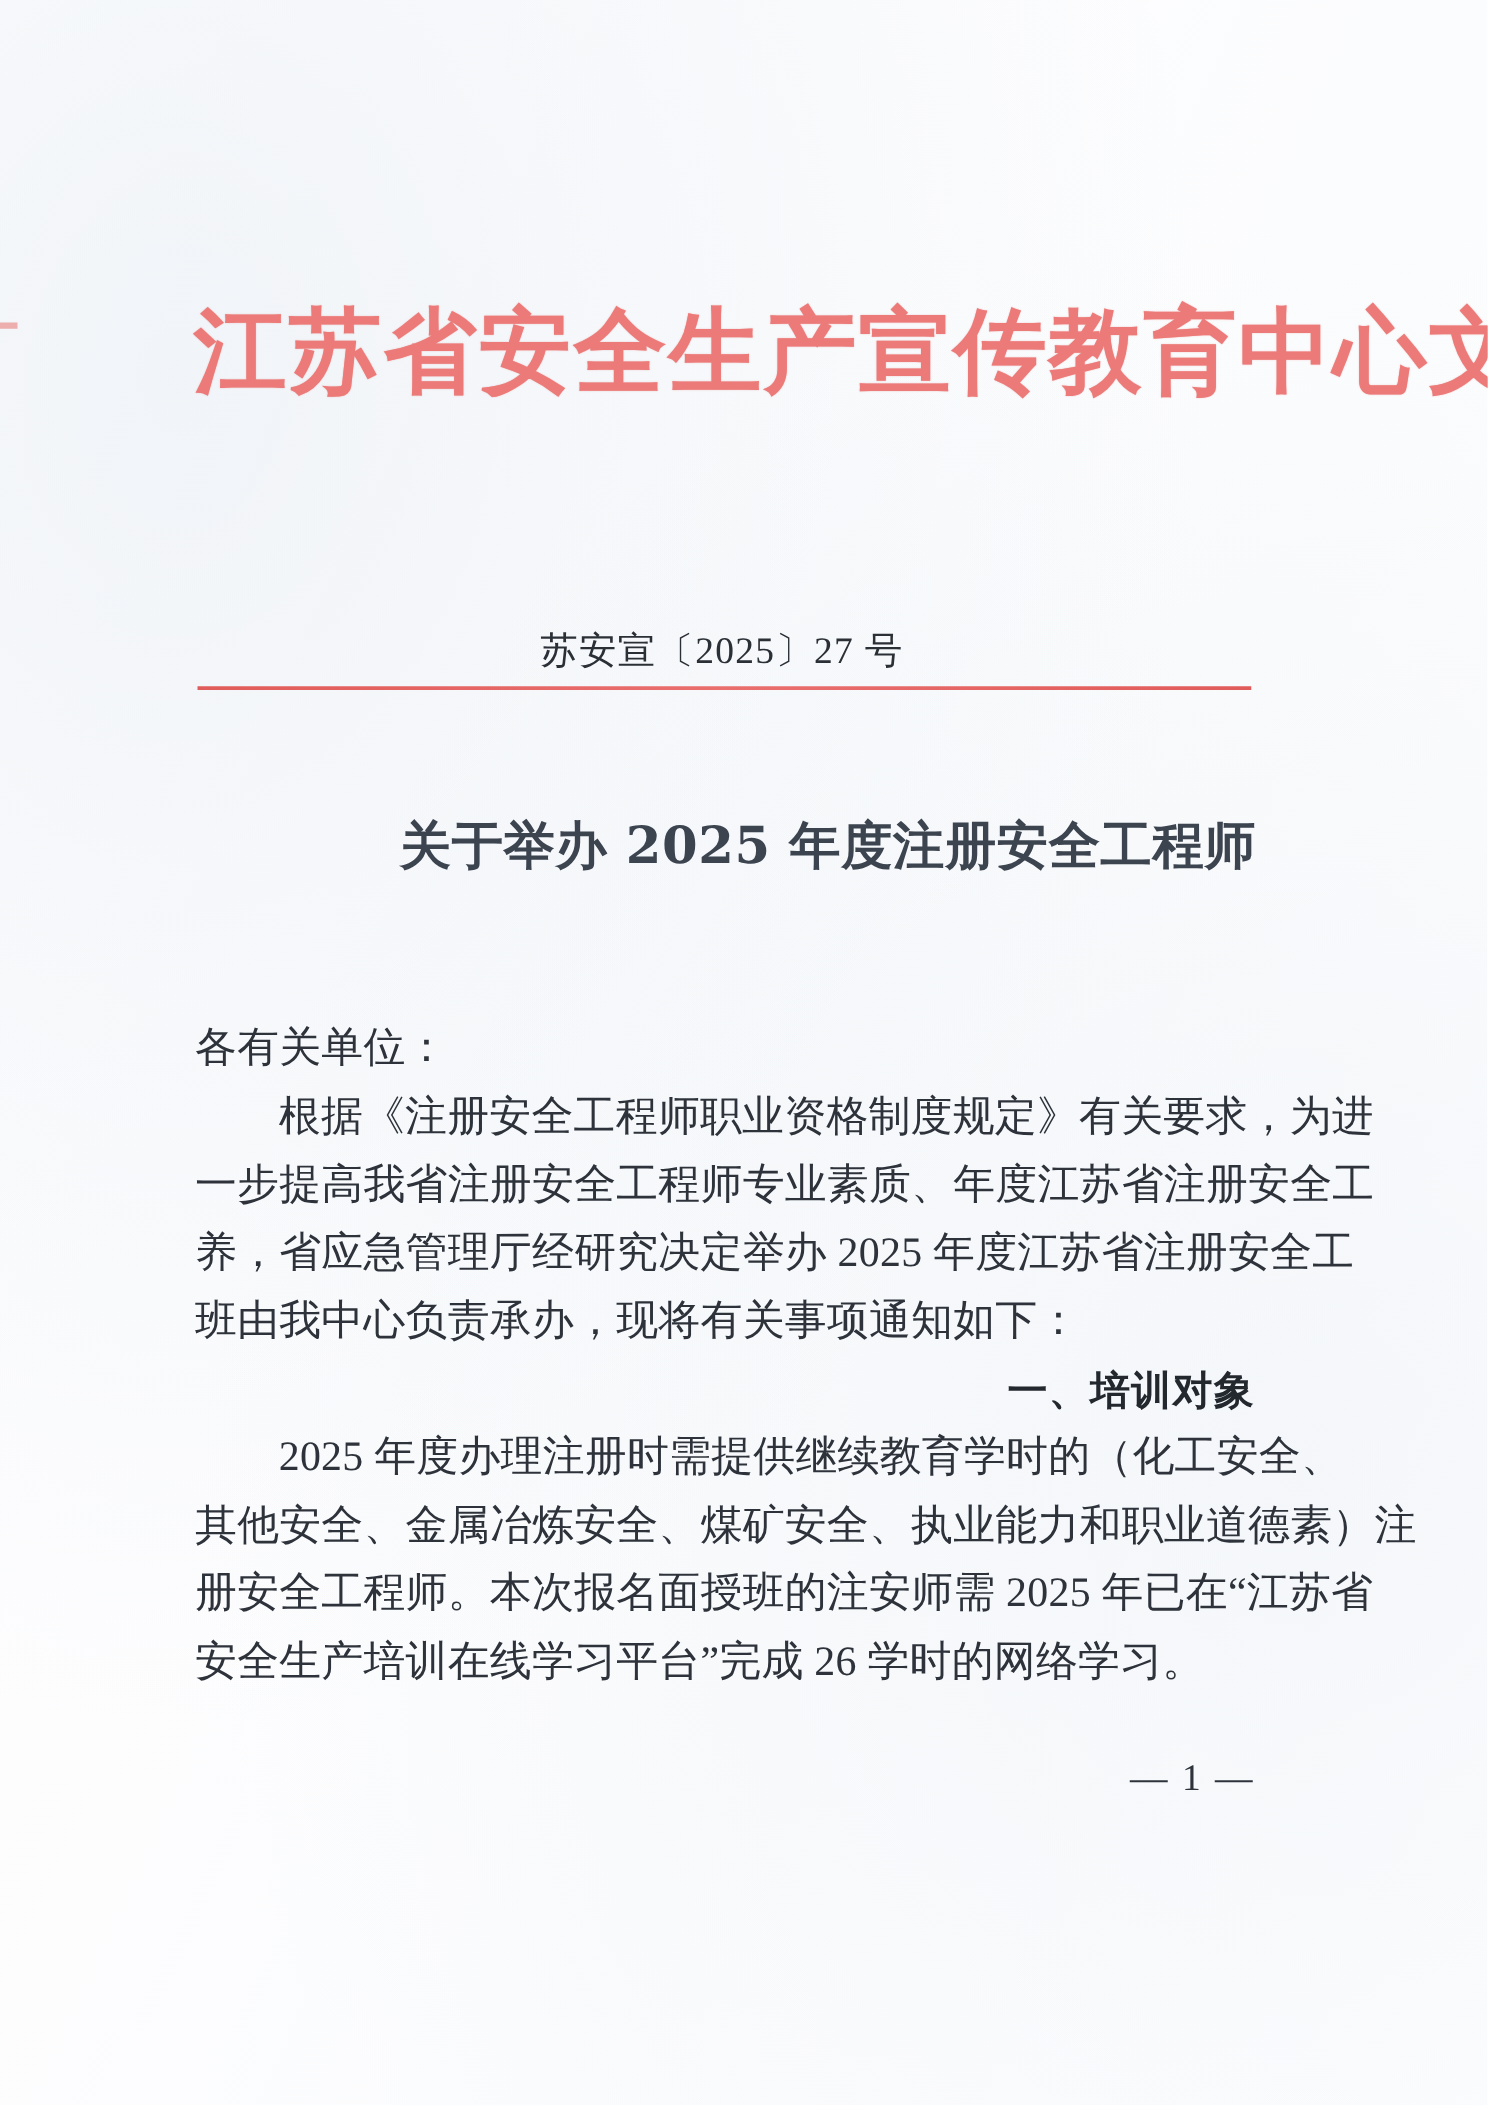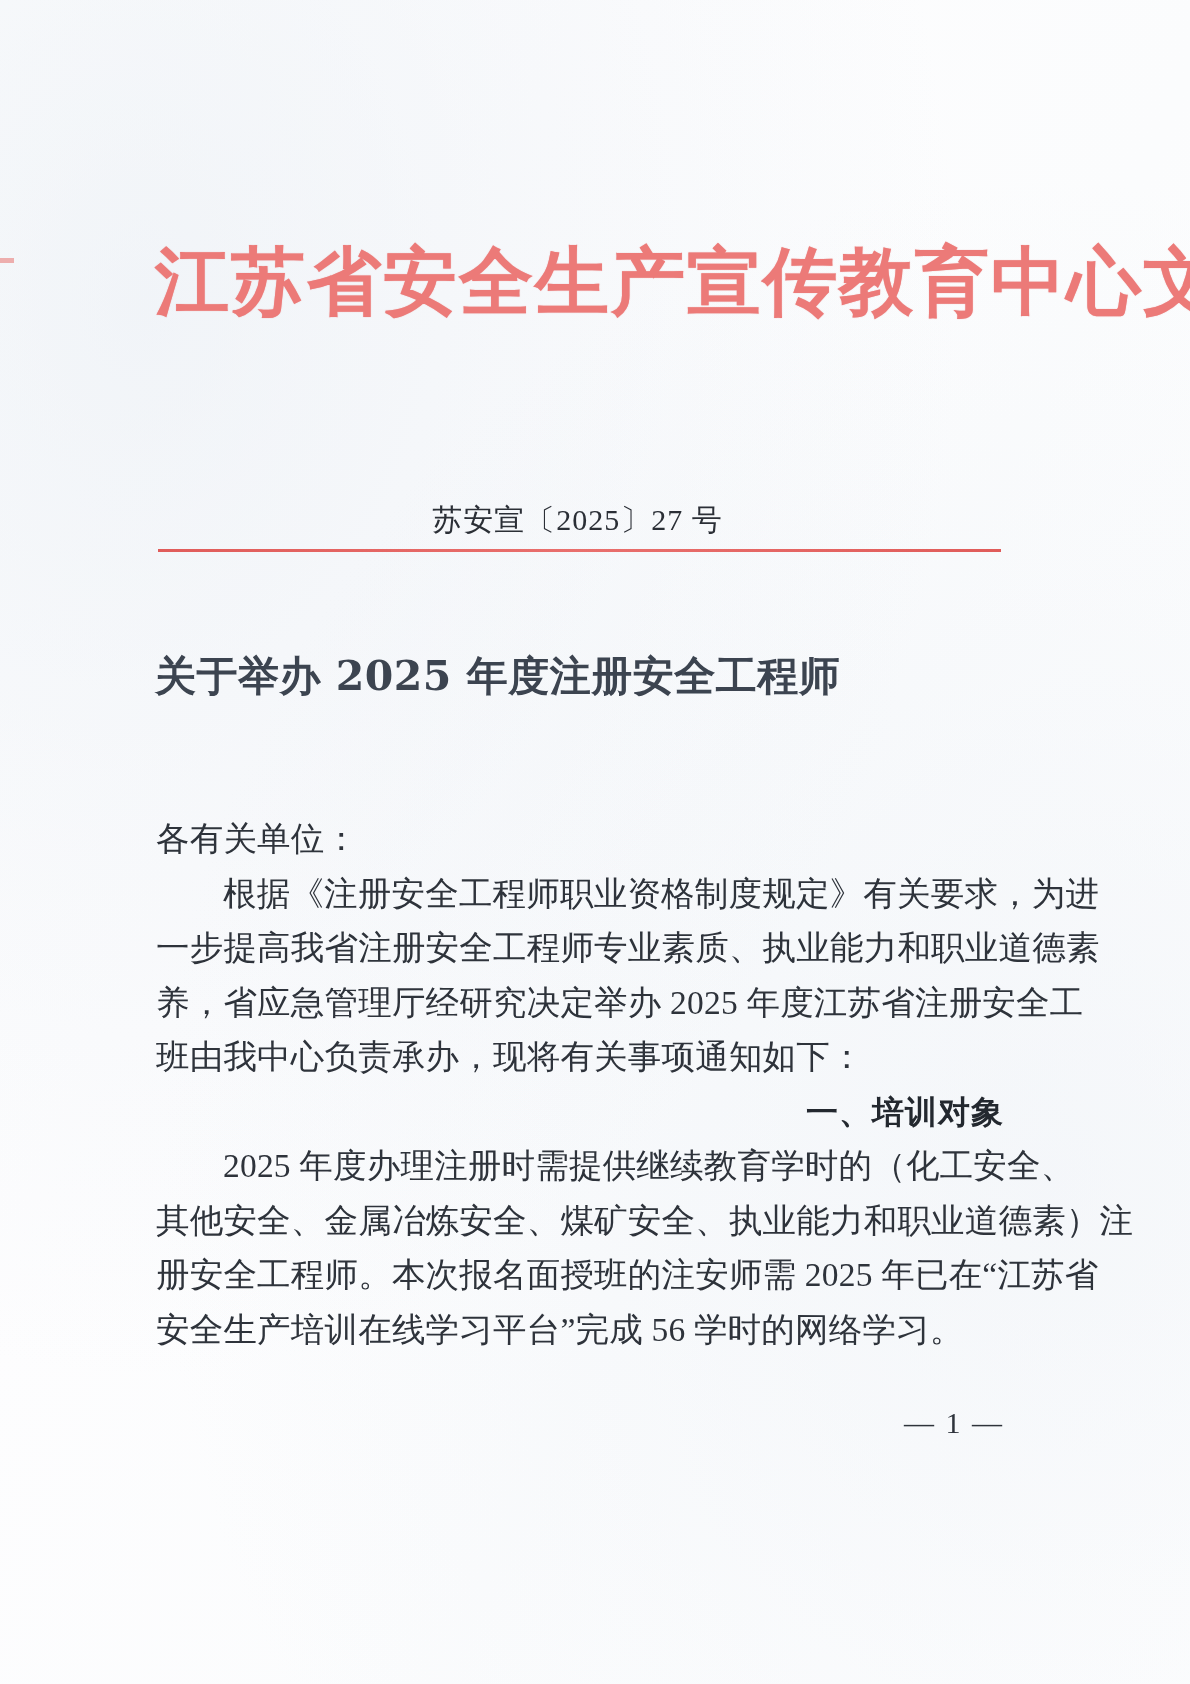--- a/index.html
+++ b/index.html
@@ -90,21 +90,21 @@
     height: 3px;
     background: linear-gradient(90deg, #e05c5a 0%, #e96f6d 50%, #e05c5a 100%);
   }
 
   
   .doc-title {
     position: absolute;
     left: 155px;
     top: 645px;
     width: 850px;
-    text-align: left;
+    text-align: right;
     font-family: "DejaVu Serif", "Liberation Serif", serif;
     font-weight: bold;
     color: #3c4450;
     font-size: 41px;
     line-height: 1.52;
     letter-spacing: 0.5px;
   }
   .doc-title .tline {
     display: block;
     white-space: nowrap;
@@ -170,29 +170,29 @@
 
     <div class="doc-title">
       <span class="tline">关于举办 2025 年度注册安全工程师</span>
     </div>
 
     <div class="body-block">
 
       <span class="line">各有关单位：</span>
 
       <span class="line indent">根据《注册安全工程师职业资格制度规定》有关要求，为进</span>
-      <span class="line">一步提高我省注册安全工程师专业素质、执业能力和职业道德素</span>
+      <span class="line">一步提高我省注册安全工程师专业素质、年度江苏省注册安全工</span>
       <span class="line">养，省应急管理厅经研究决定举办 2025 年度江苏省注册安全工</span>
       <span class="line">班由我中心负责承办，现将有关事项通知如下：</span>
 
       <span class="section-head">一、培训对象</span>
 
       <span class="line indent">2025 年度办理注册时需提供继续教育学时的（化工安全、</span>
       <span class="line">其他安全、金属冶炼安全、煤矿安全、执业能力和职业道德素）注</span>
       <span class="line">册安全工程师。本次报名面授班的注安师需 2025 年已在“江苏省</span>
-      <span class="line">安全生产培训在线学习平台”完成 56 学时的网络学习。</span>
+      <span class="line">安全生产培训在线学习平台”完成 26 学时的网络学习。</span>
 
     </div>
 
     <div class="page-number">— 1 —</div>
 
   </div>
 </div>
 
 </body></html>

